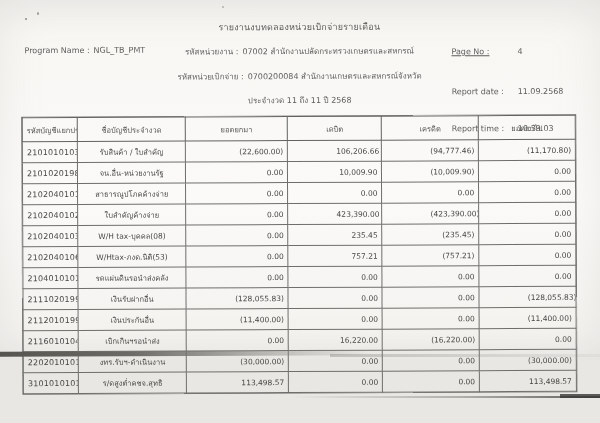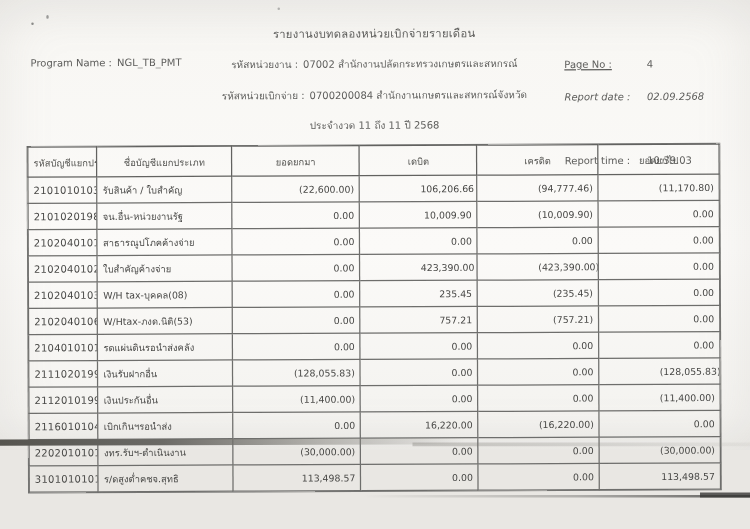--- a/index.html
+++ b/index.html
@@ -31,38 +31,38 @@
 
   .meta { position:absolute; font-size:8px; color:#5d5d5b; white-space:nowrap; }
   .meta .lbl { margin-right:4px; }
   .m-left1 { left:25px; top:45px; }
   .m-left2 { left:25px; top:69px; }
   .m-c1 { left:0; top:45px; width:100%; text-align:center; }
   .m-c2 { left:0; top:70px; width:100%; text-align:center; }
   .m-c3 { left:0; top:94px; width:100%; text-align:center; }
   .m-r { left:452px; }
   .m-r .val { position:absolute; left:66px; top:0; }
-  .m-r1 { top:48px;text-decoration:underline; } .m-r2 { top:74px;font-style:italic; } .m-r3 { top:97px;margin-top:28px; }
+  .m-r1 { top:48px;text-decoration:underline; } .m-r2 { top:88px; } .m-r3 { top:97px;margin-top:28px; }
 
   table.tb {
     position:absolute; left:22px; top:116px; width:554px;
     border-collapse:collapse; table-layout:fixed;
     font-size:7.5px; color:#474745;
   }
   .tb th, .tb td {
     border:1px solid #6e6e6c;
     height:21px; padding:0 4px;
     overflow:hidden; white-space:nowrap;
   }
   .tb thead th {
     height:24px; font-weight:normal; text-align:center;
     color:#52524f; border-color:#626260;
   }
   .tb td.c-code { text-align:center; font-size:8px; letter-spacing:0.2px; }
-  .tb td.c-name { text-align:left; }
+  .tb td.c-name { text-align:center; }
   .tb td.c-num  { text-align:right;padding-left:48px; }
   .tb { box-shadow: 0 0 0 0.5px #7a7a78; }
 
   
   .edge-line {
     position:absolute; top:396px; left:290px; width:310px; height:2px;
     background: linear-gradient(to right, rgba(70,70,68,0) 0%, rgba(70,70,68,0.35) 55%, rgba(50,50,48,0.75) 100%);
   }
   .edge-corner {
     position:absolute; top:394px; left:560px; width:40px; height:4px;
@@ -100,40 +100,40 @@
       <span class="lbl">รหัสหน่วยเบิกจ่าย :</span><span>0700200084 สำนักงานเกษตรและสหกรณ์จังหวัด</span>
     </div>
     <div class="meta m-c3">ประจำงวด 11 ถึง 11 ปี 2568</div>
 
     <div class="meta m-r m-r1">
       <span>Page No :</span>
       <span class="val">4</span>
     </div>
     <div class="meta m-r m-r2">
       <span>Report date :</span>
-      <span class="val">02.09.2568</span>
+      <span class="val">11.09.2568</span>
     </div>
     <div class="meta m-r m-r3">
       <span>Report time :</span>
       <span class="val">10:39.03</span>
     </div>
 
     <table class="tb">
       <colgroup>
           <col style="width: 10%;">
           <col style="width: 19.5%;">
           <col style="width: 18.5%;">
           <col style="width: 17%;">
           <col style="width: 17.5%;">
           <col style="width: 17.5%;">
         </colgroup>
       <thead>
           <tr>
             <th>รหัสบัญชีแยกประเภท</th>
-            <th>ชื่อบัญชีแยกประเภท</th>
+            <th>ชื่อบัญชีประจำงวด</th>
             <th>ยอดยกมา</th>
             <th>เดบิต</th>
             <th>เครดิต</th>
             <th>ยอดยกไป</th>
           </tr>
         </thead>
       <tbody>
           <tr>
             <td class="c-code">2101010103</td>
             <td class="c-name">รับสินค้า / ใบสำคัญ</td>

